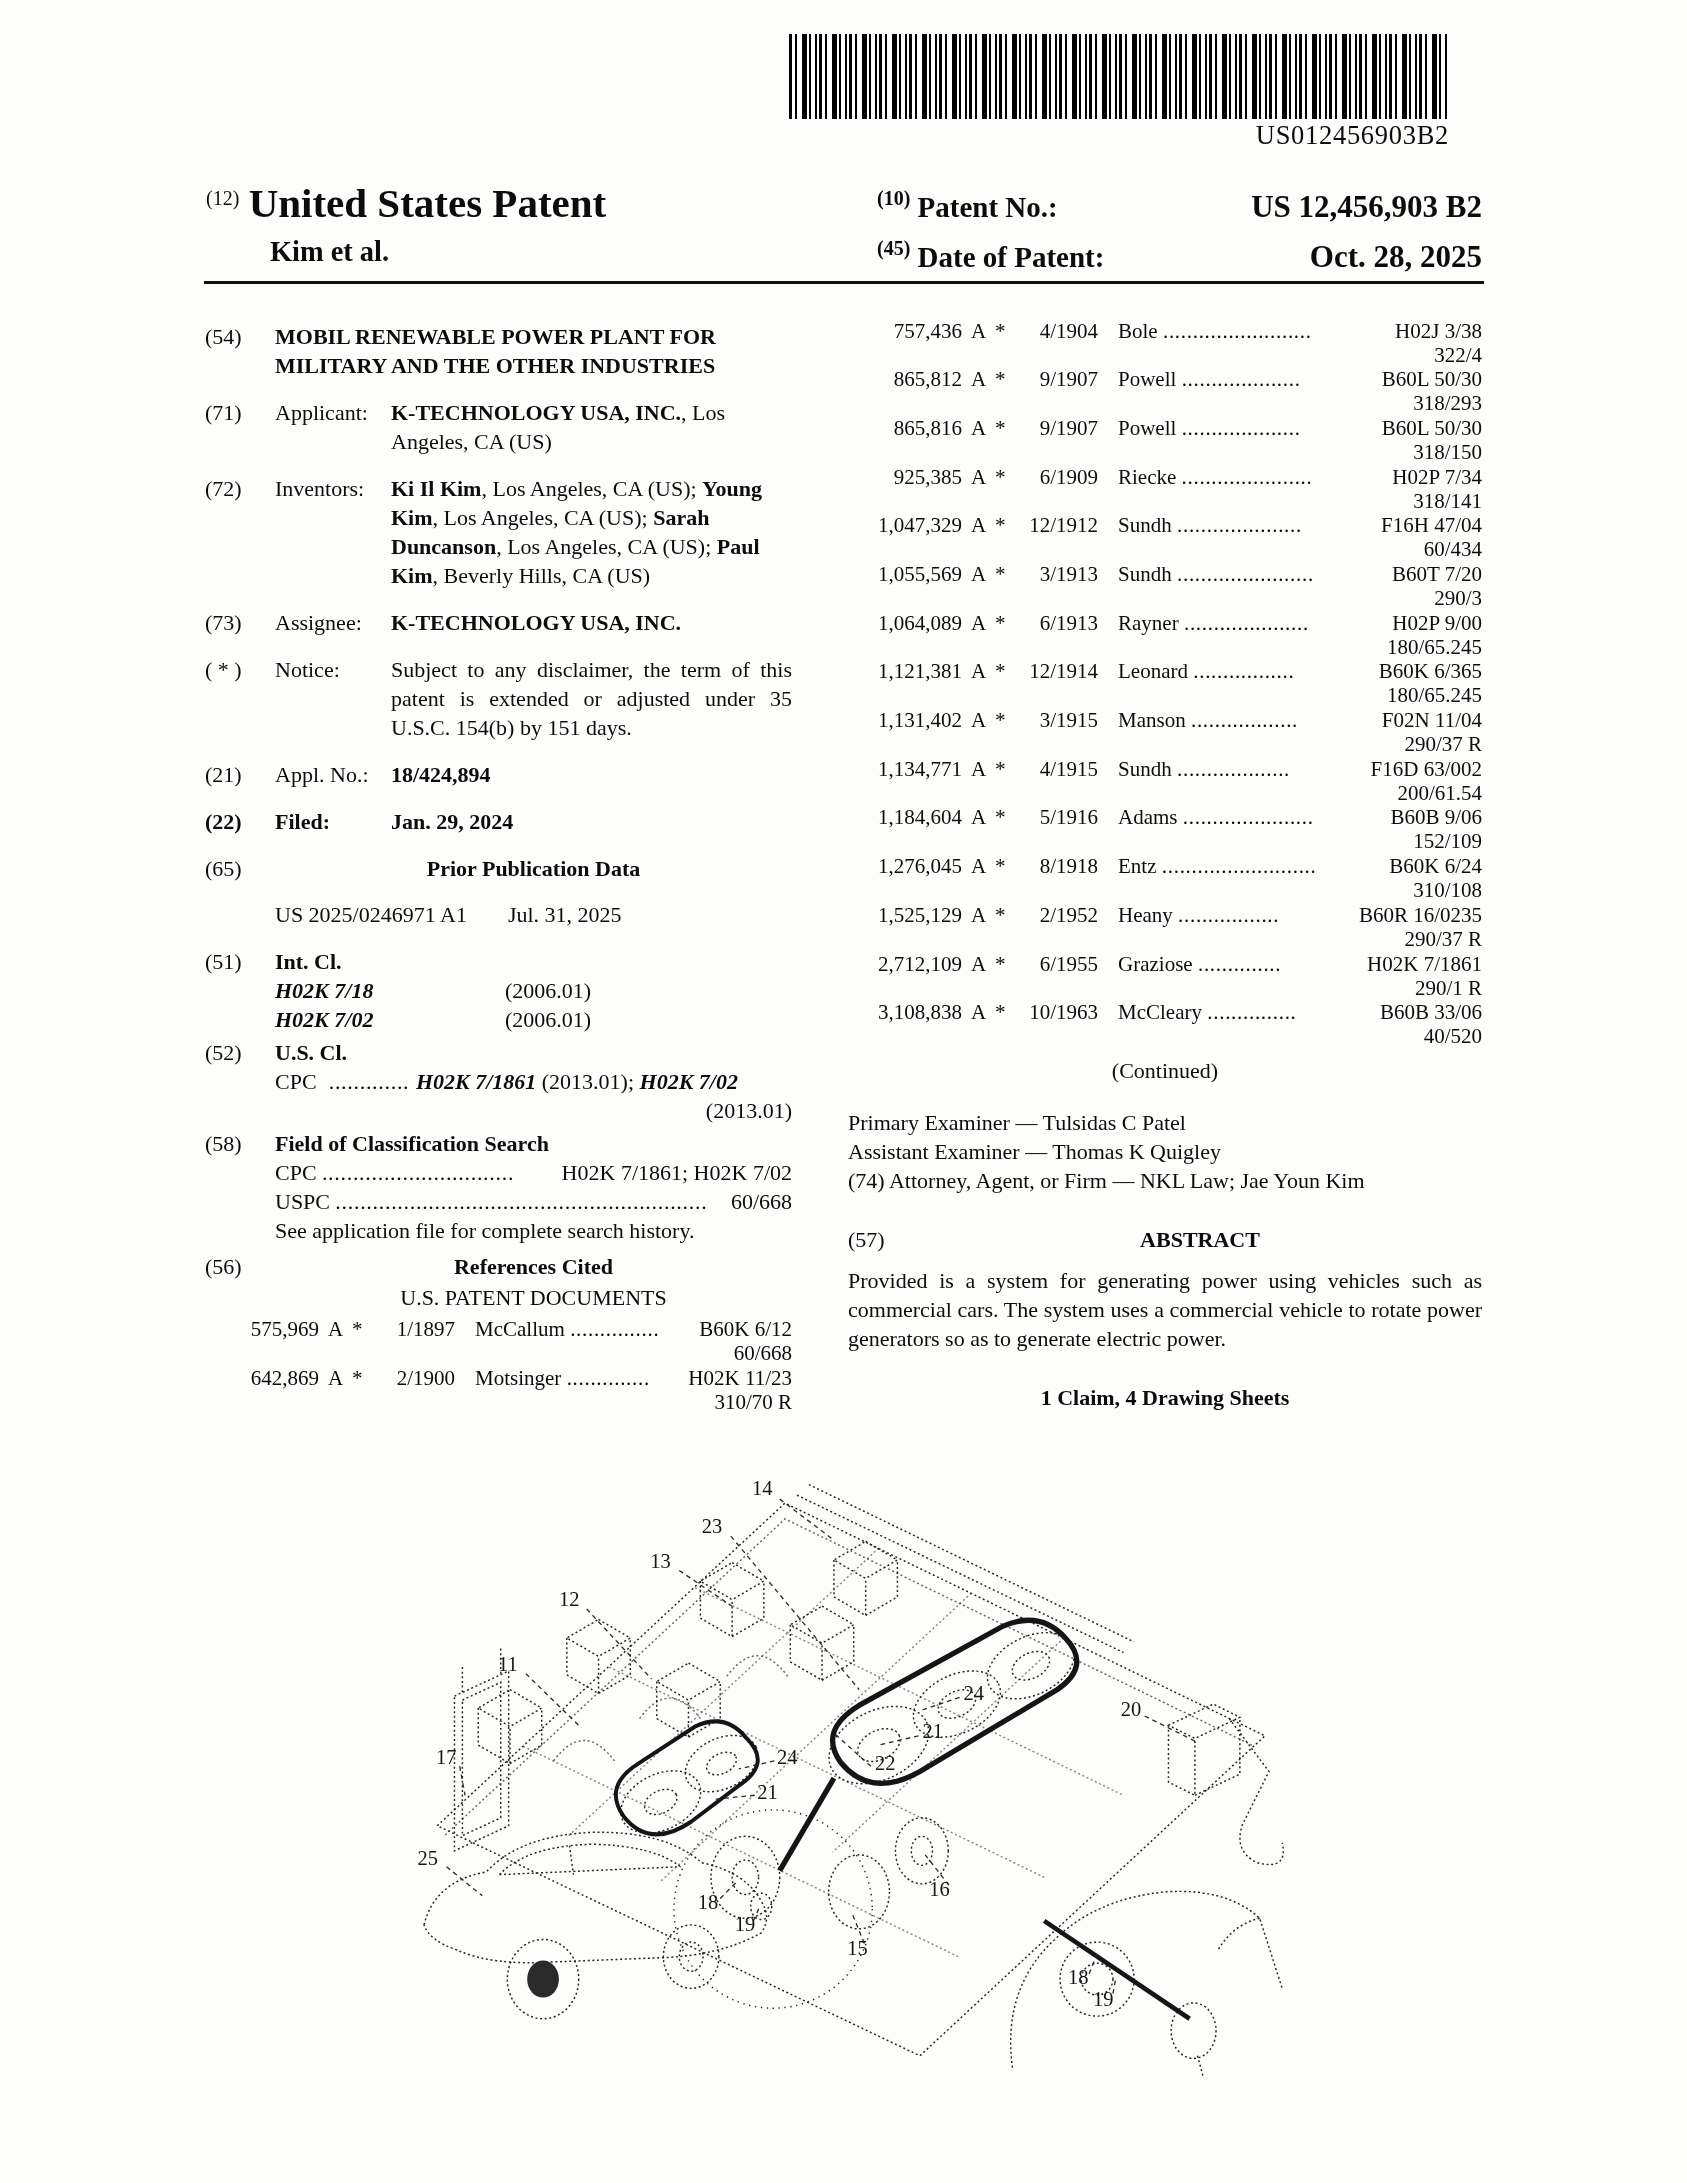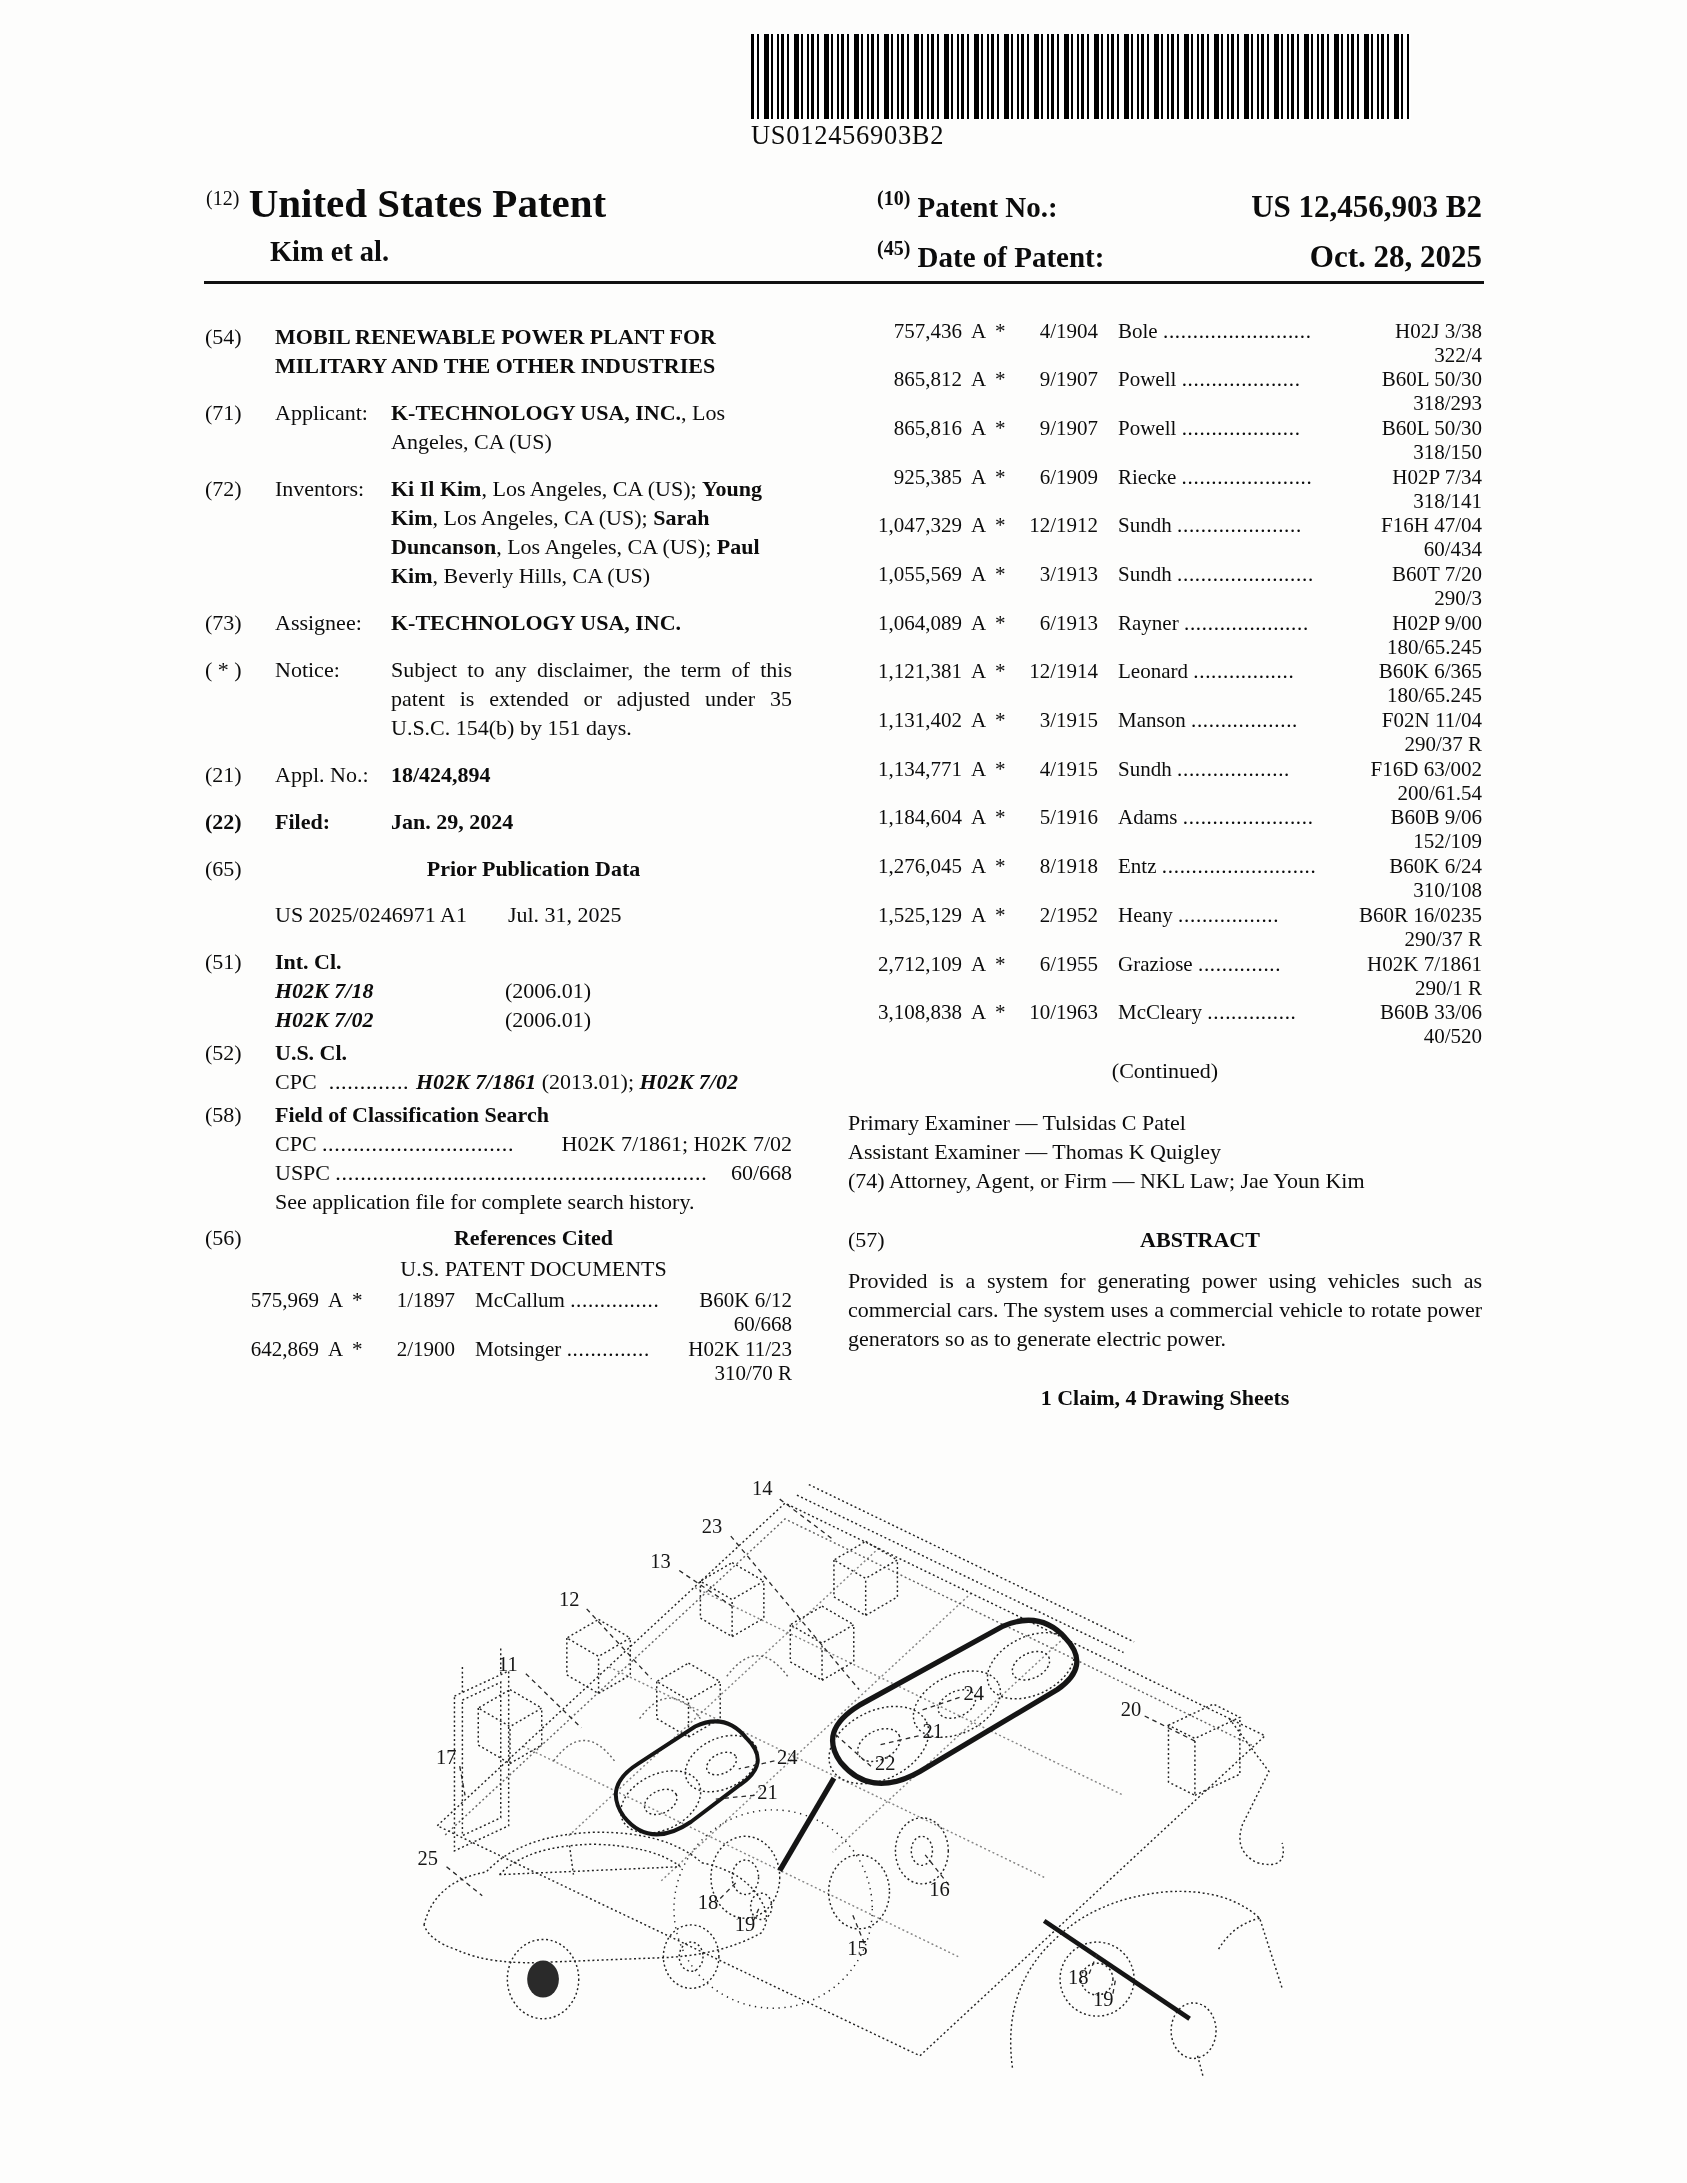--- a/index.html
+++ b/index.html
@@ -1,19 +1,19 @@
 <!DOCTYPE html>
 <html style="font-size:10.6px"><head>
 <meta charset="utf-8">
 <style>
   html,body{margin:0;padding:0;background:#888;}
   .page{position:relative;width:1687px;height:2183px;background:#fdfdfc;color:#0c0c0c;
         font-family:"Liberation Serif","DejaVu Serif",serif;overflow:hidden;}
   
-  .barcode-wrap{position:absolute;left:751px;top:34px;width:660px;text-align:left;}
+  .barcode-wrap{position:absolute;left:789px;top:34px;width:660px;text-align:right;}
   .barcode{height:85px;width:100%;
     background:repeating-linear-gradient(90deg,#000 0 3.3px,#fff 3.3px 6px,#000 6px 8px,#fff 8px 12.6px,#000 12.6px 18.5px,#fff 18.5px 20.5px,#000 20.5px 22px,#fff 22px 26.5px,#000 26.5px 28.4px,#fff 28.4px 30px);}
   .barcode-num{font-size:26.5px;letter-spacing:0.7px;margin-top:1.3px;}
   
   .h-left{position:absolute;left:206px;top:179px;}
   .h-code{font-size:20px;vertical-align:12px;}
   .h-title{font-size:41px;font-weight:bold;margin-left:9.3px;}
   .h-authors{font-size:28.4px;font-weight:bold;margin:9.3px 0 0 64px;}
   .h-right{position:absolute;left:877px;top:187px;width:605px;}
   .h-row{display:flex;justify-content:space-between;align-items:baseline;margin-bottom:12px;}
@@ -153,20 +153,21 @@
         </span>
     </div>
 
     <div class="sec" style="margin-bottom:4px;">
       <span class="code">(52)</span>
       <span class="wide b">U.S. Cl.</span>
       <span class="wide nowrap">
         <span>CPC</span>
         <span style="letter-spacing:0.7px;margin:0 6.6px;">.............</span><span class="bi">H02K 7/1861</span><span> (2013.01); </span><span class="bi">H02K 7/02</span>
       </span>
+      <span class="wide right">(2013.01)</span>
     </div>
 
     <div class="sec" style="margin-bottom:6.6px;">
       <span class="code">(58)</span>
       <span class="wide b">Field of Classification Search</span>
       <span class="wide dotline">
           <span>CPC</span>
           <span class="dotfill">...............................</span>
           <span>H02K 7/1861; H02K 7/02</span>
         </span>

